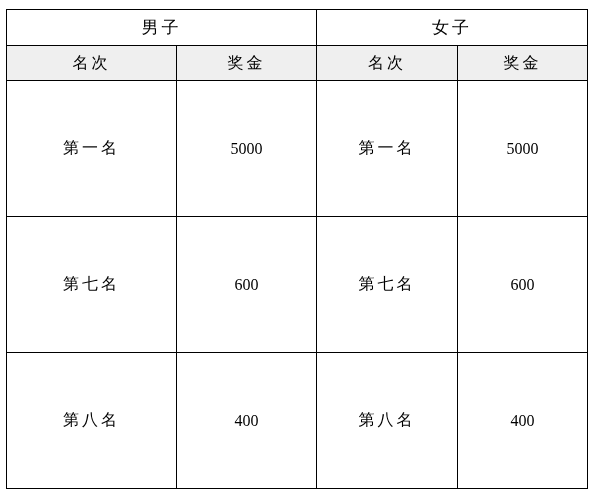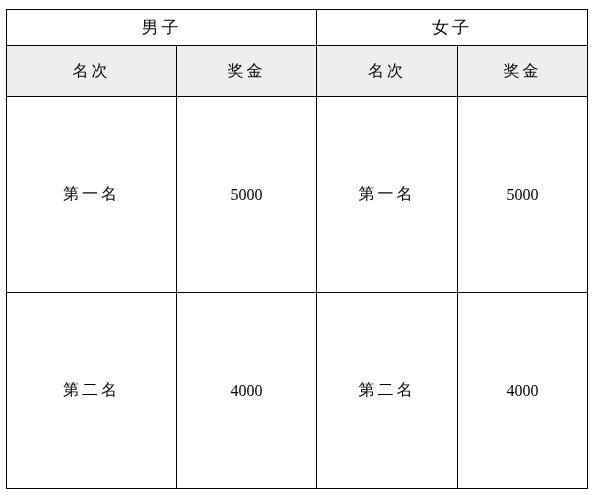--- a/index.html
+++ b/index.html
@@ -46,21 +46,21 @@
   col.c3 { width: 141px; }
   col.c4 { width: 130px; }
 
   tr.group-header-row { height: 36px; }
   tr.group-header-row td {
     font-size: 17px;
     background: #ffffff;
     letter-spacing: 3px;
   }
 
-  tr.column-header-row { height: 51px; }
+  tr.column-header-row { height: 35px; }
   tr.column-header-row th {
     font-size: 16px;
     background: #efefef;
     letter-spacing: 3px;
   }
 
   tr.data-row { height: 40.5px; }
   tr.data-row td {
     font-size: 16px;
     background: #ffffff;
@@ -96,20 +96,26 @@
       </tr>
     </thead>
     <tbody id="table-body">
         <tr class="data-row">
           <td class="rank-cell">第一名</td>
           <td class="prize-cell men-block-edge">5000</td>
           <td class="rank-cell">第一名</td>
           <td class="prize-cell">5000</td>
         </tr>
         <tr class="data-row">
-          <td class="rank-cell">第二名</td>
-          <td class="prize-cell men-block-edge">4000</td>
-          <td class="rank-cell">第二名</td>
-          <td class="prize-cell">4000</td>
+          <td class="rank-cell">第七名</td>
+          <td class="prize-cell men-block-edge">600</td>
+          <td class="rank-cell">第七名</td>
+          <td class="prize-cell">600</td>
+        </tr>
+        <tr class="data-row">
+          <td class="rank-cell">第八名</td>
+          <td class="prize-cell men-block-edge">400</td>
+          <td class="rank-cell">第八名</td>
+          <td class="prize-cell">400</td>
         </tr>
       </tbody>
   </table>
 </div>
 
 </body></html>

